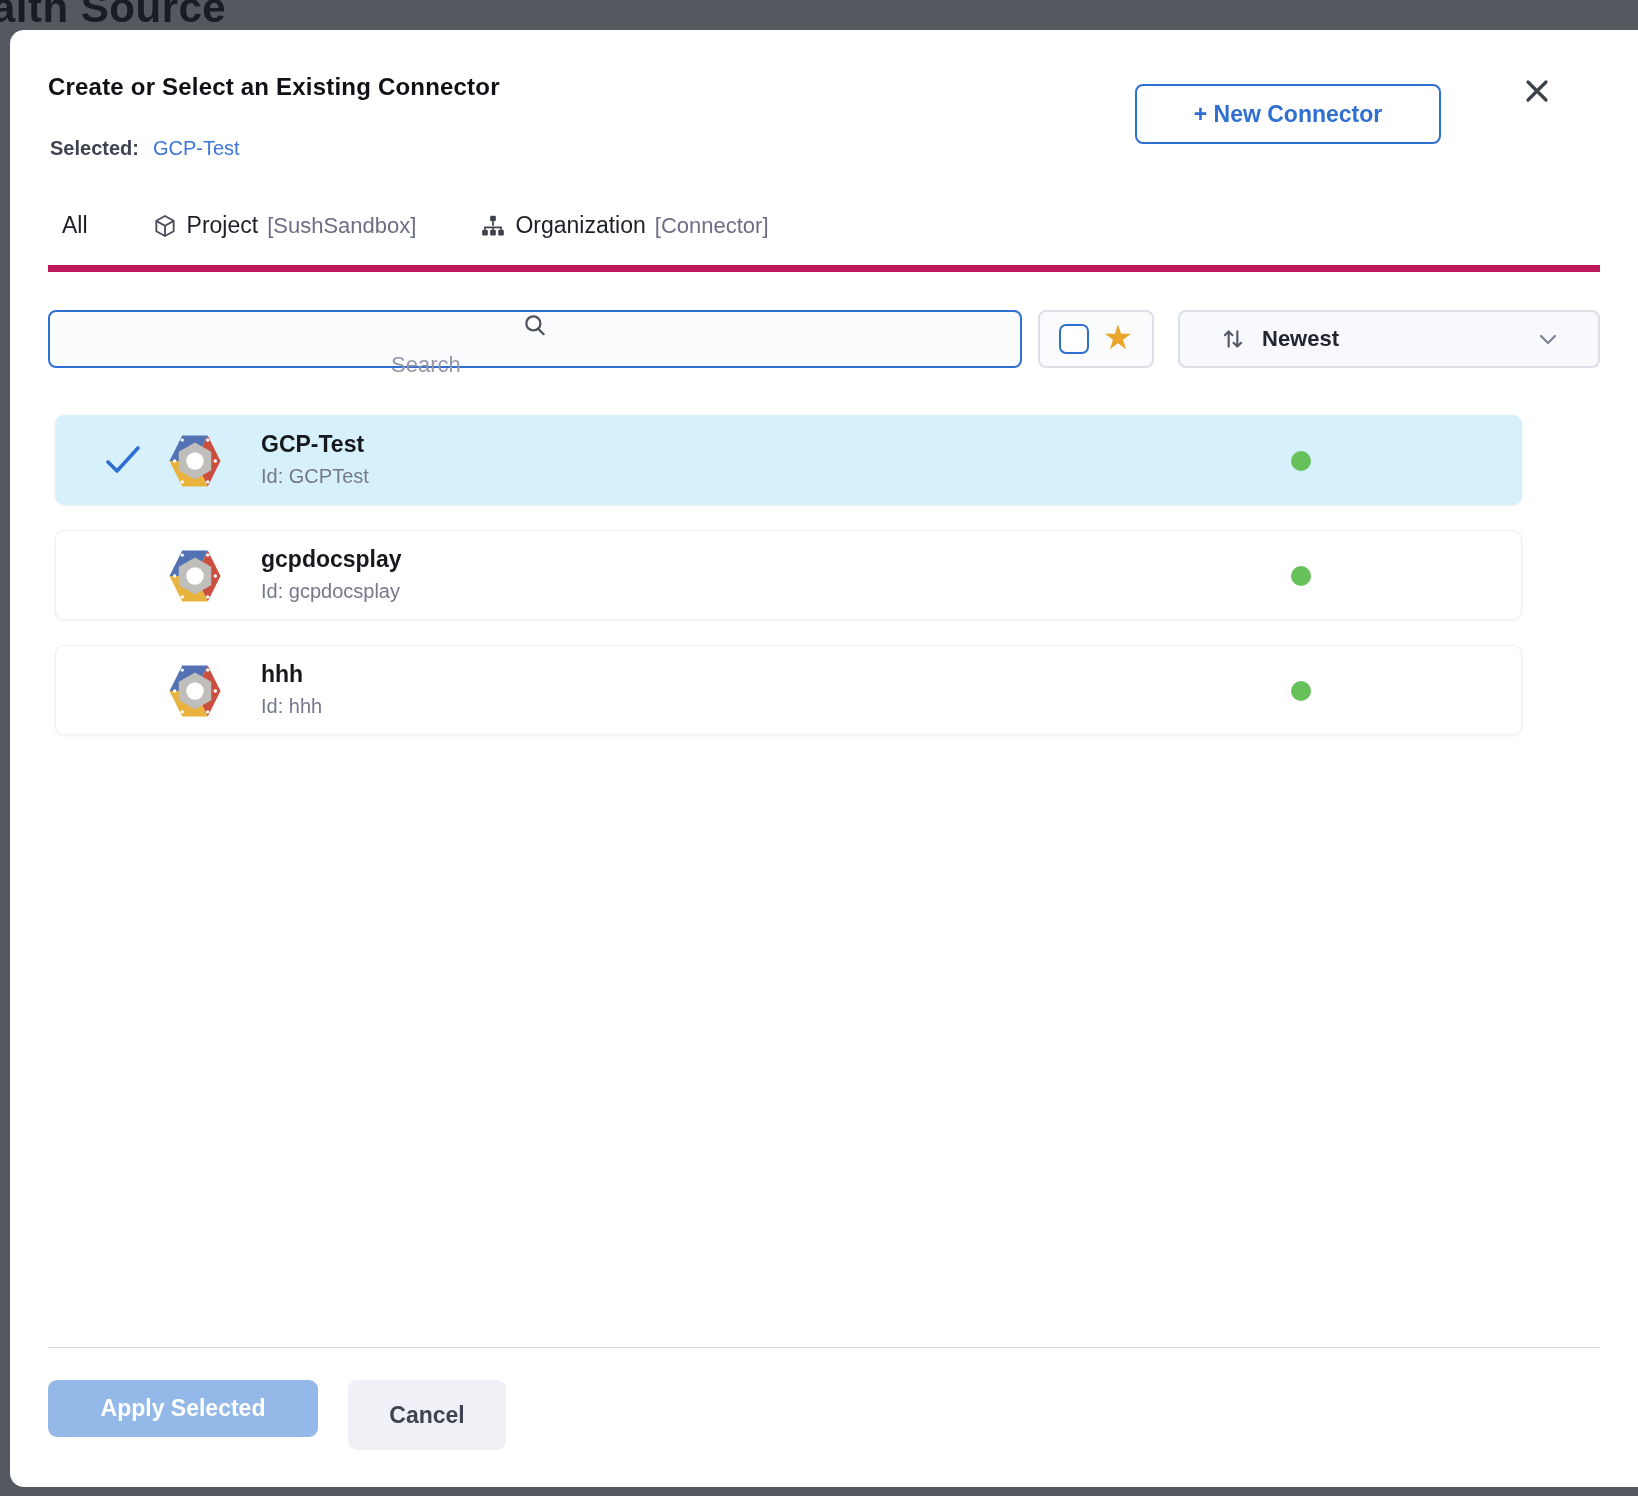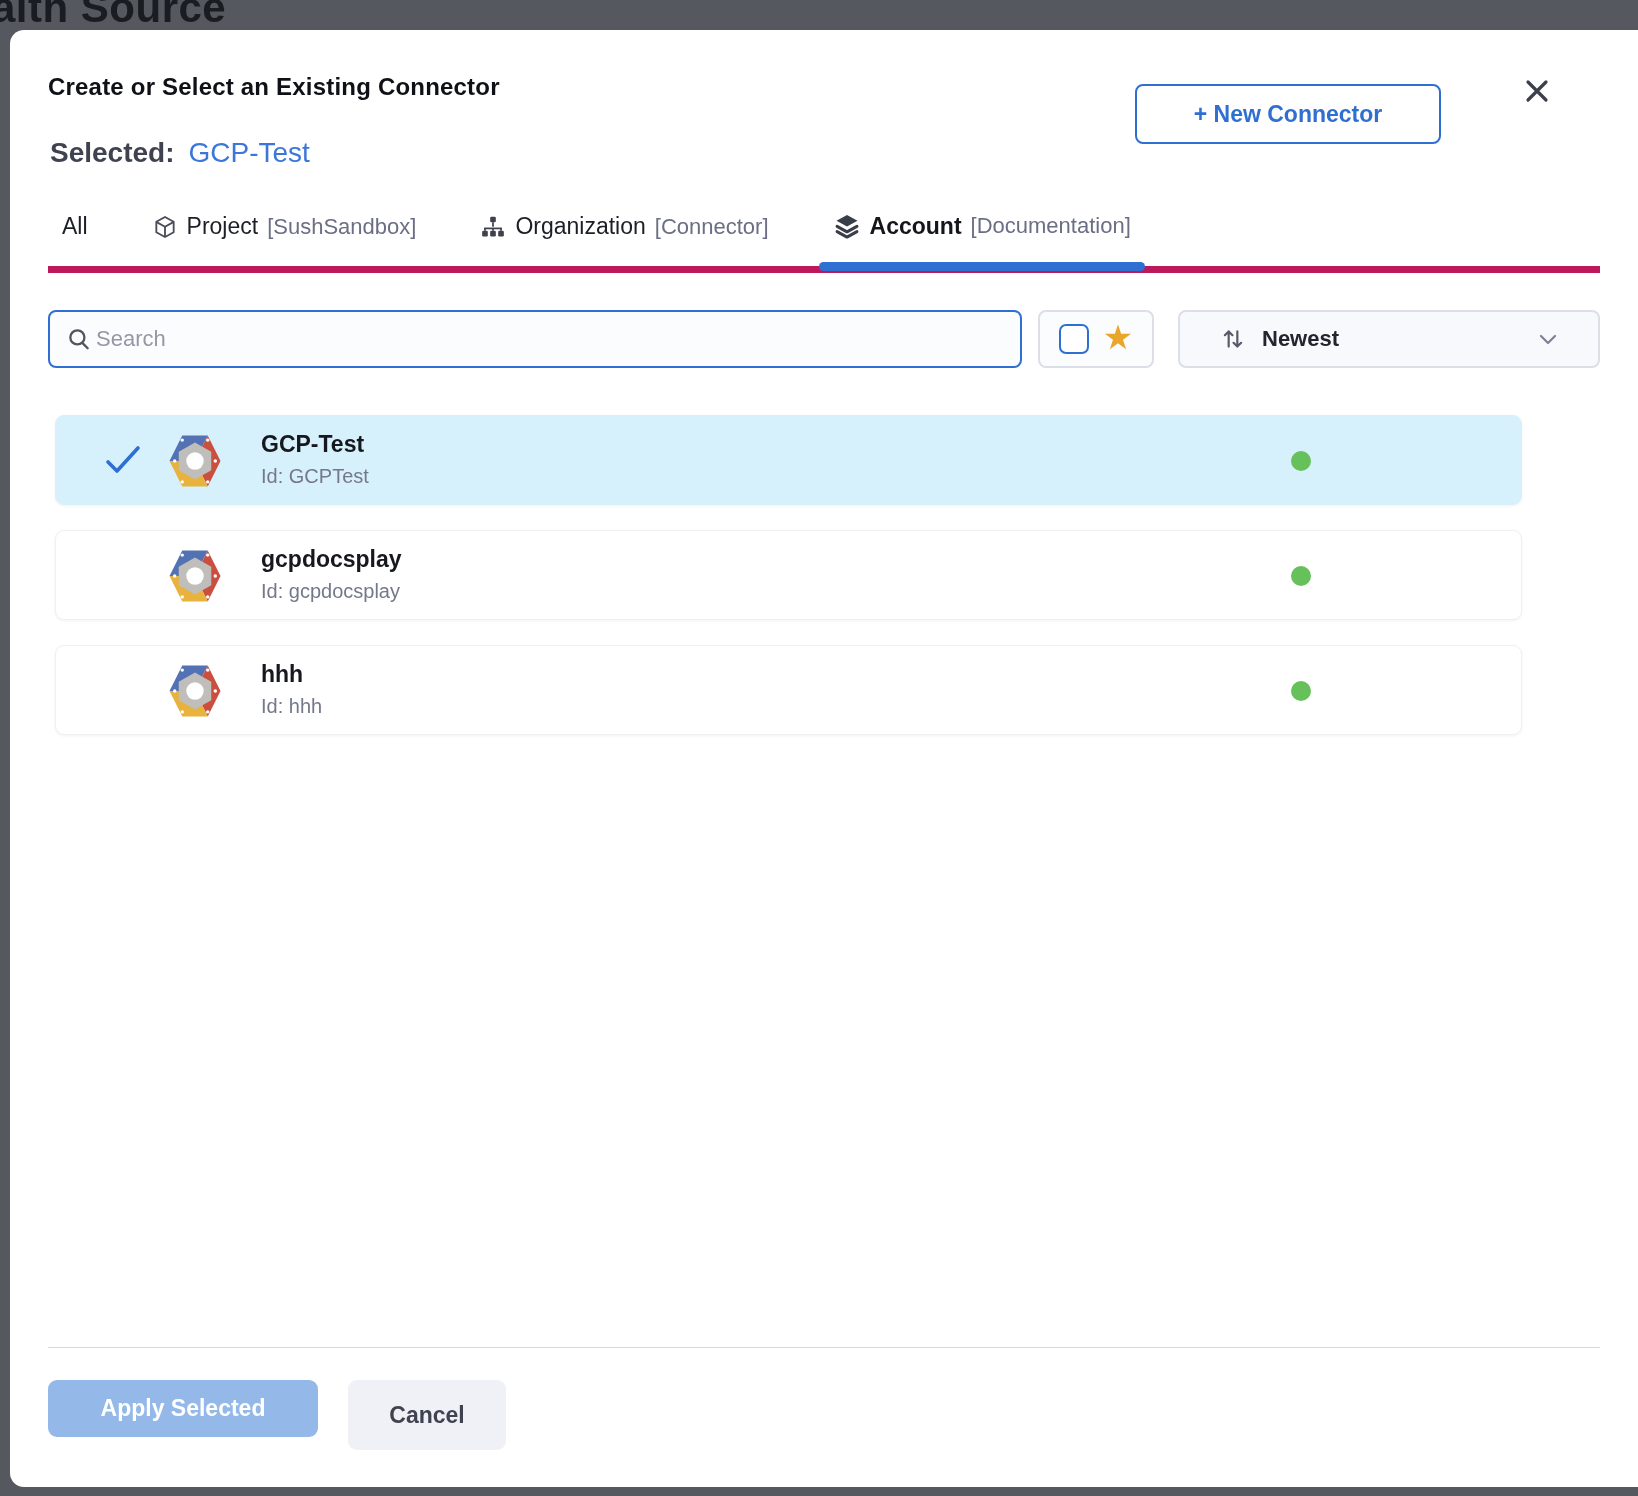--- a/index.html
+++ b/index.html
@@ -39,21 +39,21 @@
     cursor:pointer;
     margin-top:20px;
   }
   .close-btn {
     position:absolute; left:1510px; top:45px;
     width:34px; height:34px; border:none; background:transparent; cursor:pointer;
     display:flex; align-items:center; justify-content:center;
   }
   .selected-line {
     position:absolute; left:40px; top:107px;
-    font-size:28px;
+    font-size:20px;
   }
   .selected-label { color:#3f4350; font-weight:700; }
   .selected-value { color:#3b76d8; margin-left:14px; font-weight:400; cursor:pointer; }
   
   .tabs {
     position:absolute; left:38px; top:172px; right:38px;
     display:flex; align-items:flex-end; gap:36px;
     border-bottom:7px solid #be185d;
   }
   .tab {
@@ -68,21 +68,21 @@
   .tab.active::after {
     content:""; position:absolute; left:0; right:0; bottom:-5px;
     height:9px; border-radius:5px; background:#2f6fd2;
   }
   .tab-icon { display:inline-flex; }
   
   .controls { position:absolute; left:38px; top:280px; right:38px; height:58px; }
   .search-box {
     position:absolute; left:0; top:0; width:974px; height:58px;
     border:2px solid #2f6fd2; border-radius:8px; background:#fbfcfe;
-    display:flex; align-items:center; padding:0 16px; gap:4px;
+    display:flex; align-items:center; padding:0 16px; gap:14px;flex-direction:column;
   }
   .search-input {
     flex:1; border:none; outline:none; background:transparent;
     font-size:22px; color:#2a2d36; font-family:"Liberation Sans", sans-serif;
   }
   .search-input::placeholder { color:#9597a6; }
   .fav-box {
     position:absolute; left:990px; top:0; width:116px; height:58px;
     border:2px solid #dcdee8; border-radius:8px; background:#fbfcfe;
     display:flex; align-items:center; justify-content:center; gap:14px;
@@ -180,31 +180,20 @@
           <rect x="2" y="15.5" width="5.2" height="5.2" rx="1.2"></rect>
           <rect x="9.4" y="15.5" width="5.2" height="5.2" rx="1.2"></rect>
           <rect x="16.8" y="15.5" width="5.2" height="5.2" rx="1.2"></rect>
           <path d="M11.2 7.7 h1.6 v4 h-1.6 z"></path>
           <path d="M3.8 12.5 h16.4 v1.6 H3.8 z"></path>
           <path d="M3.8 12.9 h1.6 v2.6 H3.8 z M11.2 12.9 h1.6 v2.6 h-1.6 z M18.6 12.9 h1.6 v2.6 h-1.6 z"></path>
         </svg>
       </span>
       <span class="label">Organization</span>
       <span class="scope">[Connector]</span>
-    </div>
-    <div class="tab active">
-      <span class="tab-icon">
-        <svg width="28" height="28" viewBox="0 0 24 24">
-          <path d="M12 2.5 L21 7.5 L12 12.5 L3 7.5 Z" fill="#3a3e49"></path>
-          <path d="M3.5 12.3 L12 17 L20.5 12.3" fill="none" stroke="#3a3e49" stroke-width="2.6" stroke-linecap="round" stroke-linejoin="round"></path>
-          <path d="M3.5 16.8 L12 21.5 L20.5 16.8" fill="none" stroke="#3a3e49" stroke-width="2.6" stroke-linecap="round" stroke-linejoin="round"></path>
-        </svg>
-      </span>
-      <span class="label">Account</span>
-      <span class="scope">[Documentation]</span>
     </div>
   </div>
 
   <div class="controls">
     <div class="search-box">
       <span style="display:inline-flex;">
         <svg width="26" height="26" viewBox="0 0 24 24" fill="none" stroke="#51545f" stroke-width="2.1" stroke-linecap="round">
           <circle cx="10.5" cy="10.5" r="6.5"></circle>
           <path d="M15.3 15.8 L20 20.5"></path>
         </svg>

